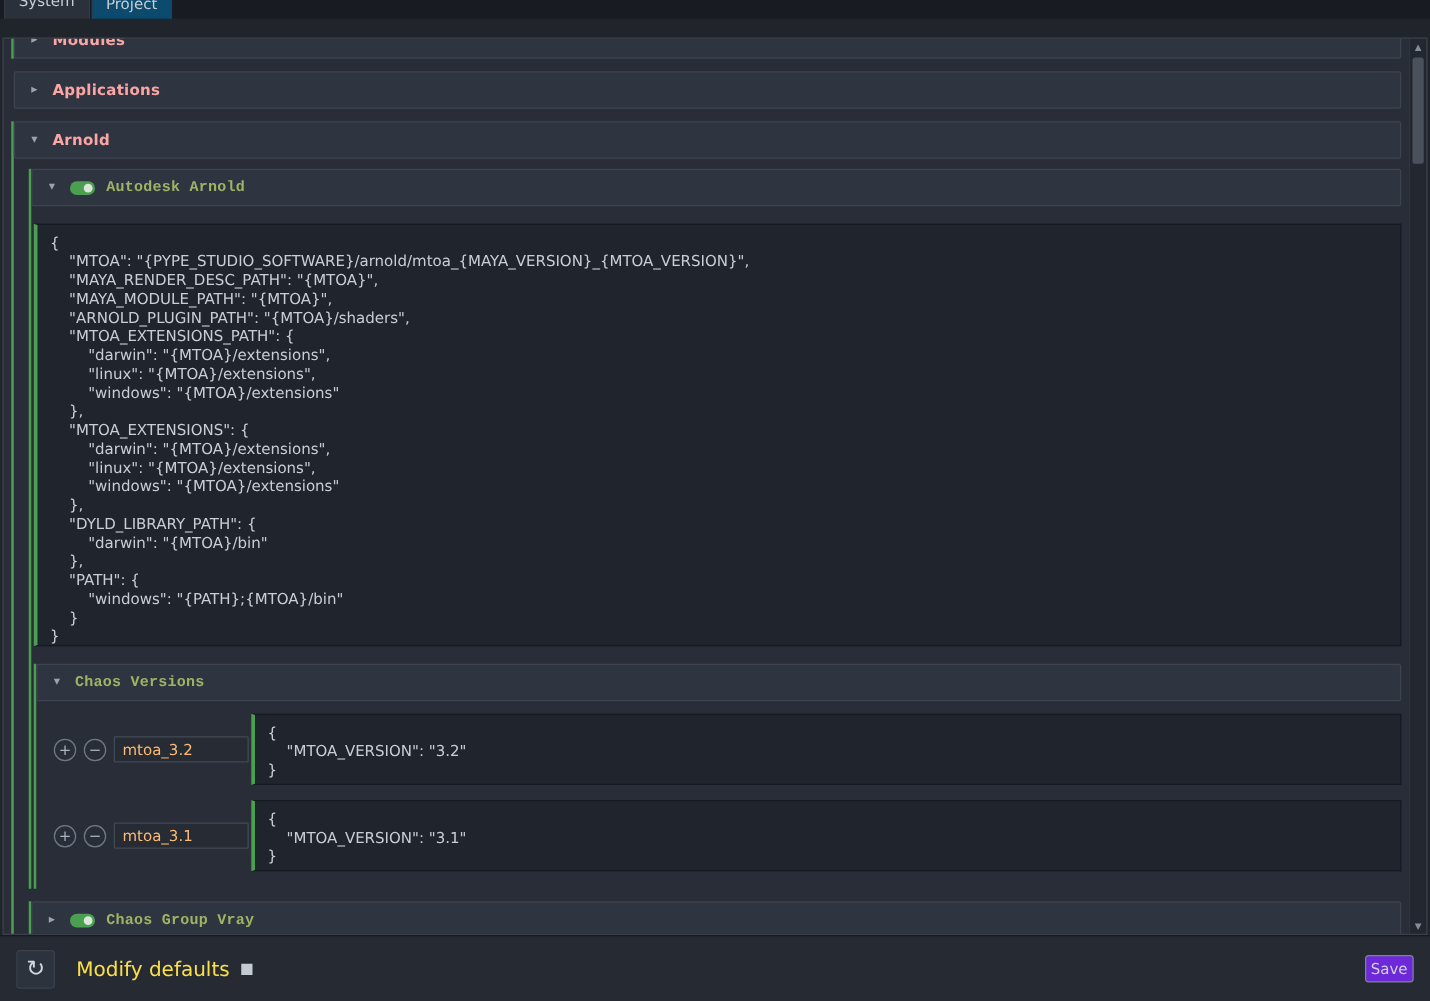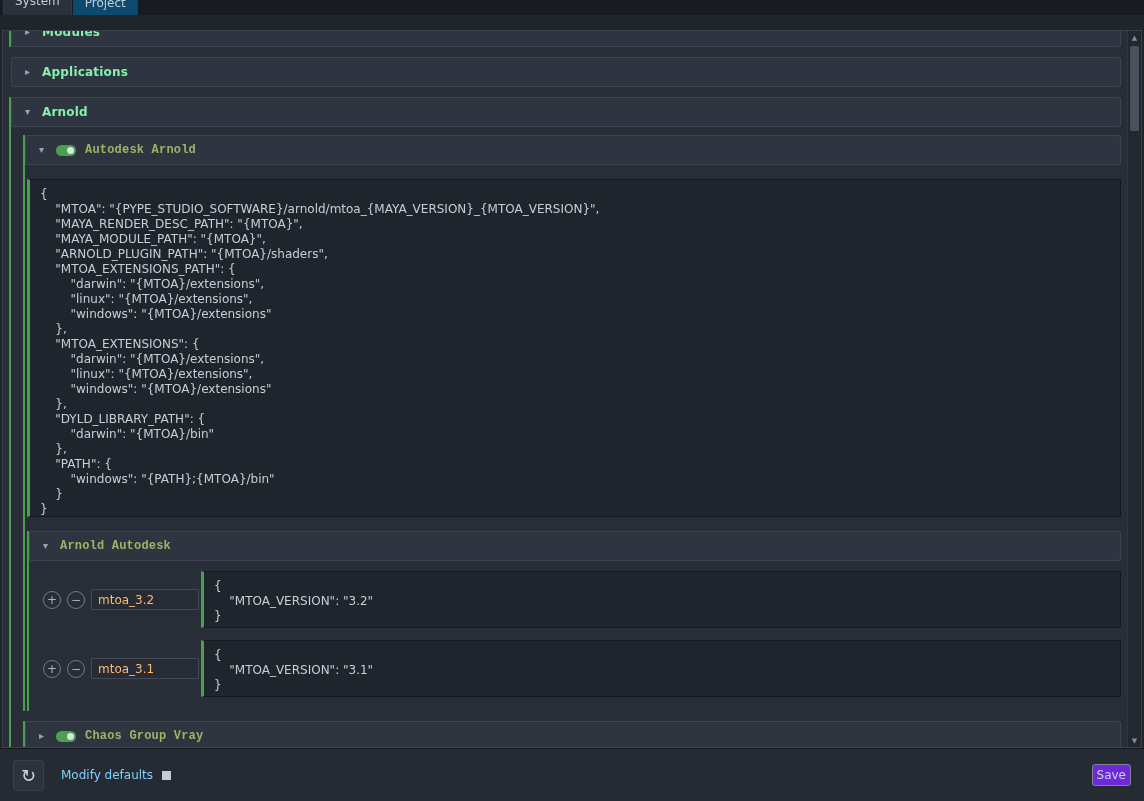--- a/index.html
+++ b/index.html
@@ -42,21 +42,21 @@
   
   .group { margin-bottom: 10px; border-left: 2px solid transparent; }
   .group.modified { border-left-color: var(--accent-green); }
   .group.first { margin-top: -14px; }
 
   .hdr {
     height: 30px; display: flex; align-items: center; gap: 9px;
     background: #2f3540; border: 1px solid #3d4450; border-radius: 2px;
     padding: 0 10px; cursor: default;
   }
-  .hdr-label { font-weight: bold; font-size: 12px; color: #86efac; letter-spacing: .2px; }
+  .hdr-label { font-weight: bold; font-size: 12px; color: #fca5a5; letter-spacing: .2px; }
   .hdr-label.green { color: var(--label-green); font-family: Liberation Mono, monospace; }
   .arrow { color: #9aa4b0; font-size: 10px; width: 11px; text-align: center; line-height: 1; }
 
   .toggle {
     width: 20px; height: 11px; border-radius: 6px;
     background: var(--accent-green); position: relative; flex: none;
   }
   .toggle::after {
     content: ""; position: absolute; top: 2px; right: 2px;
     width: 7px; height: 7px; border-radius: 50%; background: #d9e6d9;
@@ -113,21 +113,21 @@
     position: absolute; left: 0; right: 0; bottom: 0; height: 53px;
     background: #262b33; border-top: 1px solid #171b21;
     display: flex; align-items: center; padding: 0 13px;
   }
   .icon-btn {
     width: 31px; height: 31px; border-radius: 3px; background: #2d333d;
     border: 1px solid #3a414c; color: #d2d8df; font-size: 18px;
     display: flex; align-items: center; justify-content: center;
     cursor: default; font-family: inherit;
   }
-  .footer-label { margin-left: 17px; color: #7dd3fc; font-size: 12px; }
+  .footer-label { margin-left: 17px; color: #fde047; font-size: 16px; }
   .checkbox { width: 9px; height: 9px; background: #c4cbd3; margin-left: 9px; display: inline-block; }
   .spacer { flex: 1; }
   .save-btn {
     height: 22px; padding: 0 4px; background: #6d28d9;
     border: 1px solid #7b8492; border-radius: 3px; color: #ced3da;
     font-size: 12px; cursor: default; font-family: inherit;
   }
 </style>
 </head>
 <body>
@@ -190,21 +190,21 @@
     },
     "PATH": {
         "windows": "{PATH};{MTOA}/bin"
     }
 }</textarea>
             </div>
 
             <div class="group modified versions">
               <div class="hdr">
                 <span class="arrow">▾</span>
-                <span class="hdr-label green">Arnold Autodesk</span>
+                <span class="hdr-label green">Chaos Versions</span>
               </div>
               <div class="versions-body">
 
                 <div class="version-row">
                   <div class="row-controls">
                     <button class="circle-btn">+</button>
                     <button class="circle-btn">−</button>
                     <input class="key-input" spellcheck="false" value="mtoa_3.2" style="">
                   </div>
                   <textarea class="editor version-editor" spellcheck="false" style="">{

